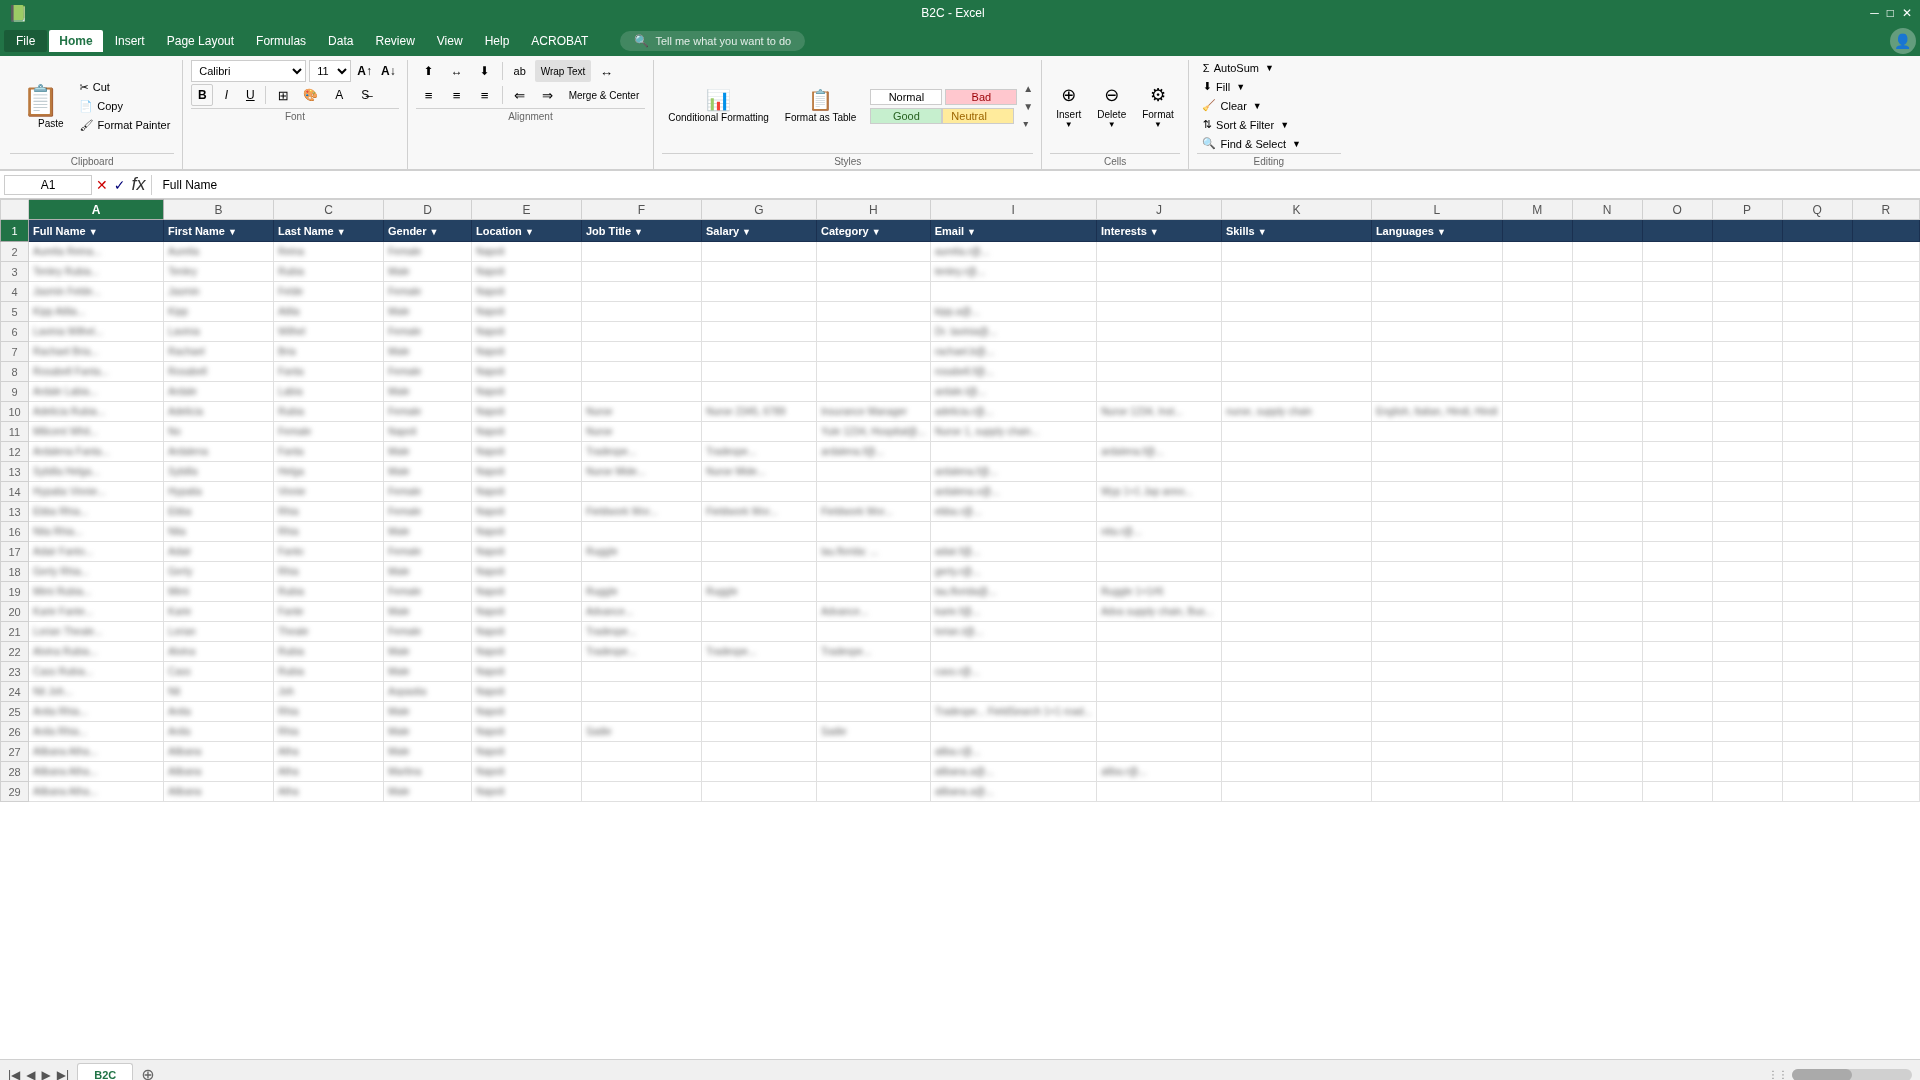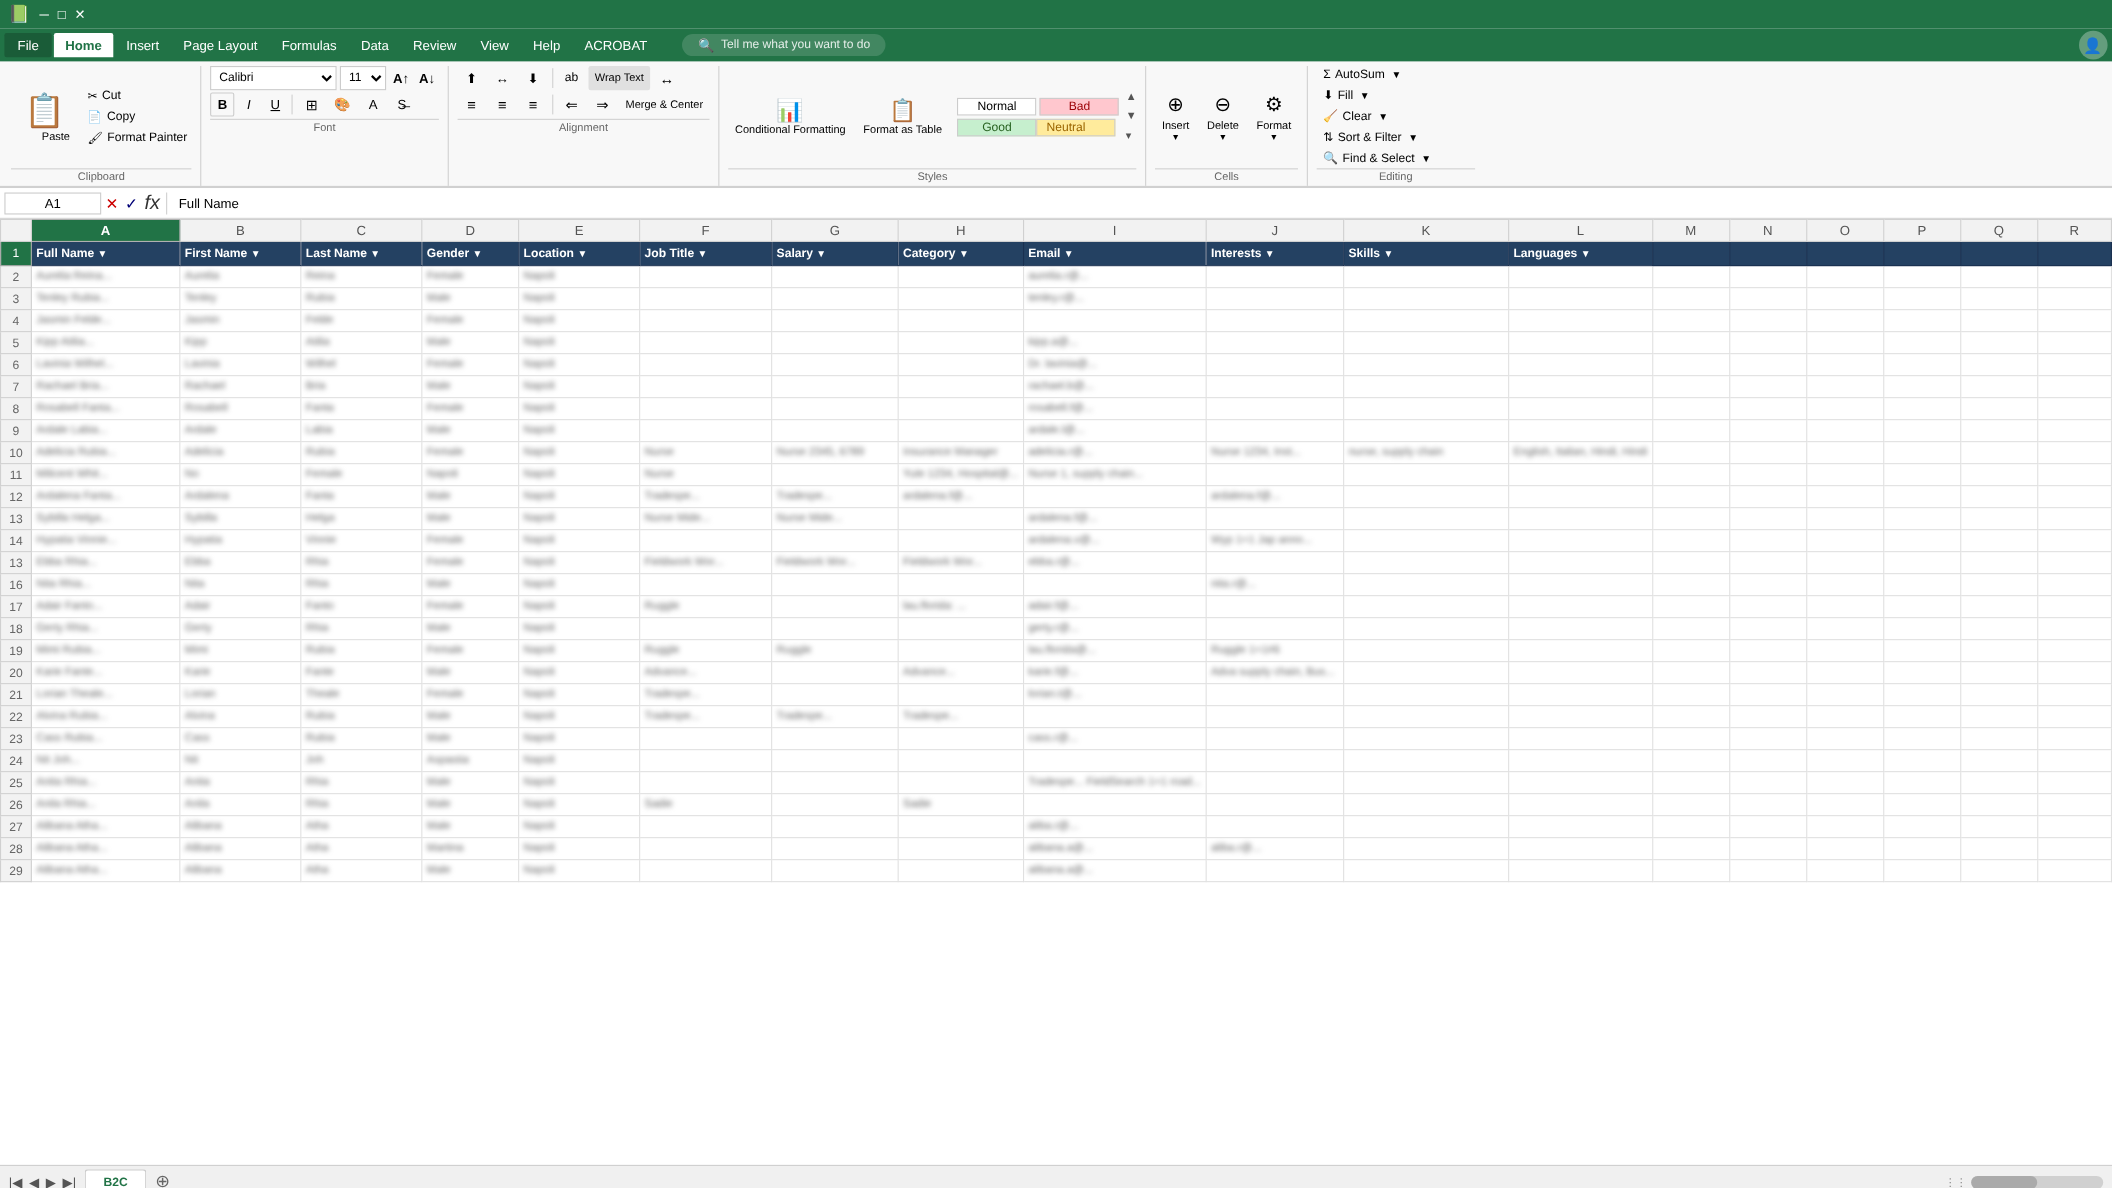--- a/index.html
+++ b/index.html
@@ -3,20 +3,21 @@
   <meta charset="utf-8">
   <style>
     * { box-sizing: border-box; margin: 0; padding: 0; }
     body { font-family: 'Segoe UI', Arial, sans-serif; font-size: 12px; background: #f0f0f0; overflow: hidden; height: 1080px; width: 1920px; }
   </style>
 </head>
 <body>
 
 <div style="height:26px; background:#217346; display:flex; align-items:center; padding:0 8px; color:white; font-size:12px;">
   <span style="font-size:16px; margin-right:8px;">📗</span>
+  <span style="flex:1; text-align:center; font-size:12px;">B2C - Excel</span>
   <div style="display:flex; gap:8px; font-size:12px;">
     <span style="cursor:pointer;">─</span>
     <span style="cursor:pointer;">□</span>
     <span style="cursor:pointer;">✕</span>
   </div>
 </div>
 
 <div style="height:30px; background:#217346; display:flex; align-items:center; padding:0 4px; color:white; font-size:12px; gap:2px;">
   <div style="padding:4px 12px; background:rgba(0,0,0,0.2); border-radius:2px; cursor:pointer; font-size:12px;">
     <span>File</span>

